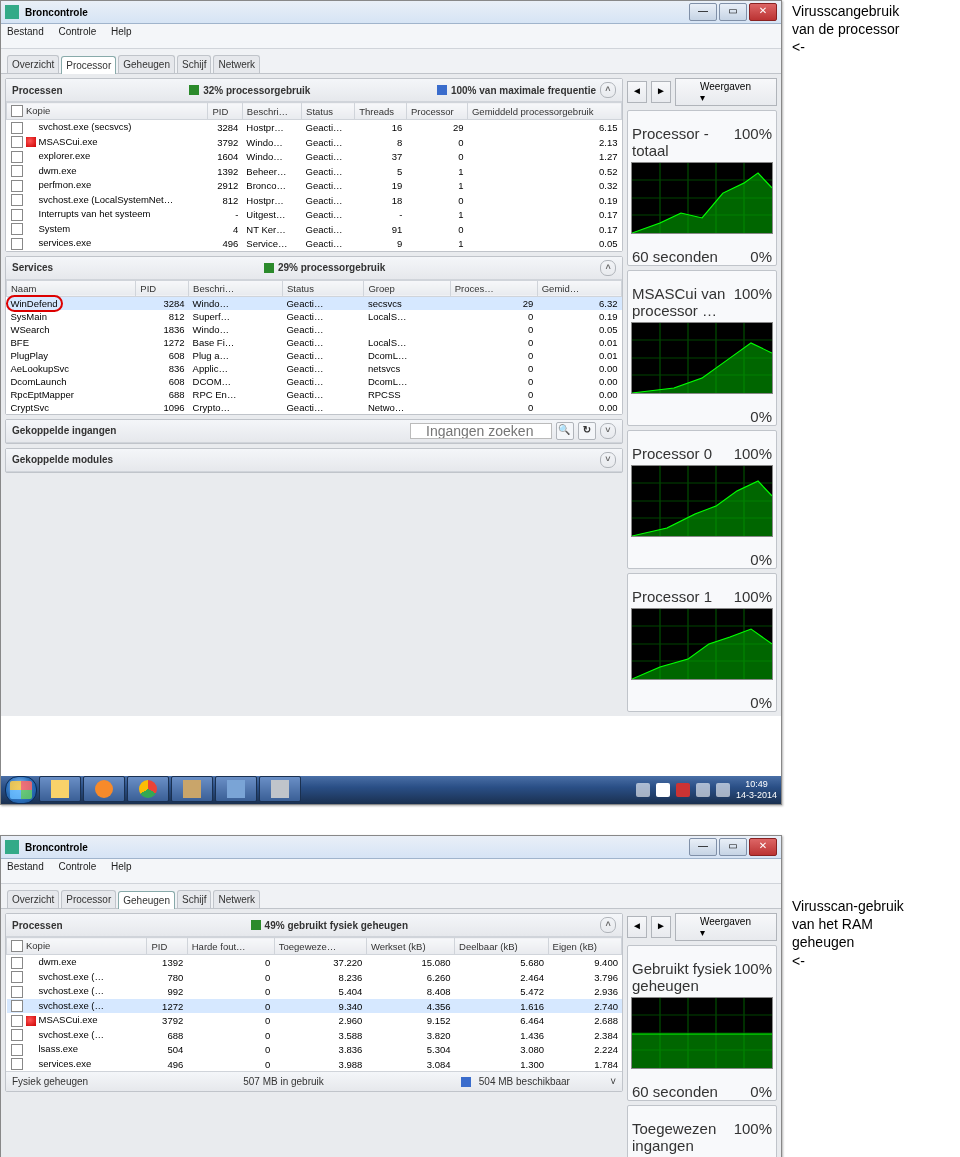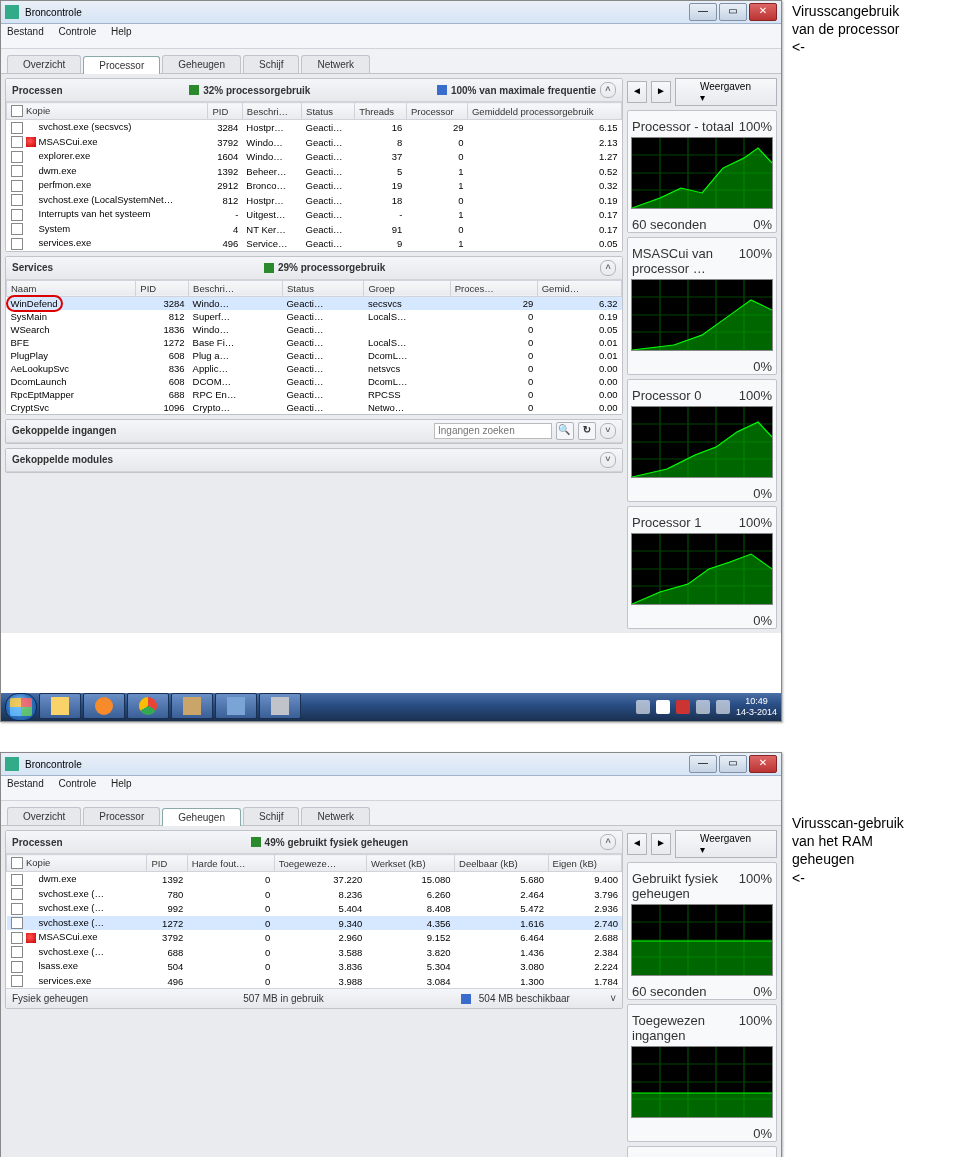--- a/index.html
+++ b/index.html
@@ -1,27 +1,27 @@
 <!DOCTYPE html>
 <html><head>
 <meta charset="utf-8">
 <style>
 body{margin:0;background:#fff;font-family:"Segoe UI",Tahoma,sans-serif;font-size:10px;color:#000;width:960px}
 .page{display:flex;align-items:flex-start;gap:10px;margin-bottom:30px}
 .shot{width:780px;border:1px solid #888;background:#f0f0f0;box-shadow:1px 1px 2px rgba(0,0,0,.3)}
 .titlebar{display:flex;align-items:center;height:22px;background:linear-gradient(#e9eff7,#d6e4f5);padding:0 4px;border-bottom:1px solid #a0b4cc}
 .titlebar .ticon{width:14px;height:14px;background:#3a8;margin-right:6px}
-.titlebar .ttxt{flex:1;font-weight:400;color:#000}
+.titlebar .ttxt{flex:1;font-weight:700;color:#000}
 .winbtns{display:flex;gap:2px}
 .winbtn{width:26px;height:16px;background:linear-gradient(#e9eff7,#c6d4e5);border:1px solid #8090a8;border-radius:2px;text-align:center;line-height:13px;font-size:10px}
 .winbtn.close{background:linear-gradient(#d66,#b33);color:#fff;border-color:#822}
 .menubar{height:20px;background:#f4f6f9;padding:2px 6px;border-bottom:1px solid #d0d4da}
 .menubar span{margin-right:12px;color:#222}
 .tabbar{display:flex;gap:0;padding:6px 6px 0 6px;background:#f0f2f5;border-bottom:1px solid #c0c4ca}
-.tab{padding:3px 15px;border:1px solid #c0c4ca;border-bottom:none;background:#e6e8ec;border-radius:3px 3px 0 0;margin-right:2px;color:#333}
+.tab{padding:3px 4px;border:1px solid #c0c4ca;border-bottom:none;background:#e6e8ec;border-radius:3px 3px 0 0;margin-right:2px;color:#333}
 .tab.active{background:#fff;position:relative;top:1px;font-weight:400;border-color:#8aa}
 .workspace{display:flex;background:#e9ebee;padding:4px;gap:4px}
 .leftcol{flex:1;display:flex;flex-direction:column;gap:4px}
 .rightcol{width:150px;display:flex;flex-direction:column;gap:4px}
 .panel{background:#f8f9fb;border:1px solid #c0c4ca;border-radius:2px}
 .panelhdr{display:flex;align-items:center;height:18px;padding:2px 6px;background:linear-gradient(#f4f6f9,#e6e8ec);border-bottom:1px solid #d0d4da;font-weight:bold;color:#333}
 .panelhdr .sq{width:10px;height:10px;margin-right:4px}
 .panelhdr .sq.green{background:#2b8a2b}
 .panelhdr .sq.blue{background:#3a6ccc}
 .panelhdr .spacer{flex:1}
@@ -32,31 +32,31 @@
 .tbl td.r{text-align:right}
 .tbl tr.sel td{background:#d6e8ff}
 .cb{display:inline-block;width:10px;height:10px;border:1px solid #888;margin-right:3px;vertical-align:middle;background:#fff}
 .kopflag{display:inline-block;width:10px;height:10px;margin-right:3px;vertical-align:middle}
 .kopflag.red{background:radial-gradient(circle at 40% 40%,#f55,#c00)}
 .mark{position:relative}
 .mark::after{content:"";position:absolute;left:-5px;right:-5px;top:-3px;bottom:-3px;border:2px solid #d00;border-radius:12px;pointer-events:none}
 .arrow-row{position:relative}
 .arrow-row::after{content:"⇦";position:absolute;right:-100px;top:-2px;width:90px;color:#d00;font-size:18px;font-weight:bold}
 .search{display:flex;align-items:center;gap:4px}
-.search input{height:14px;border:1px solid #bbb;padding:0 3px;font-size:10px;width:110px}
+.search input{height:14px;border:1px solid #bbb;padding:0 15px;font-size:14px;width:110px}
 .iconbtn{width:16px;height:16px;border:1px solid #b0b4ba;border-radius:2px;text-align:center;line-height:14px;background:#f4f6f9;font-size:10px}
 .rightcol .navrow{display:flex;align-items:center;gap:4px}
 .rightcol .navrow .navbtn{width:18px;height:20px;border:1px solid #b0b4ba;background:linear-gradient(#f7f8fa,#e8eaee);text-align:center;line-height:18px}
 .rightcol .navrow .weerg{flex:1;border:1px solid #b0b4ba;background:linear-gradient(#f7f8fa,#e8eaee);padding:2px 24px}
 .graph{border:1px solid #888;background:#000;position:relative;height:70px;margin:3px}
 .graph svg{position:absolute;inset:0;width:100%;height:100%}
 .gridline{stroke:#004400;stroke-width:1}
 .gline{stroke:#0f0;stroke-width:1;fill:none}
 .gfill{fill:#0a0;opacity:.6}
-.glabelrow{display:flex;justify-content:space-between;padding:0 4px;font-size:13px;color:#333;margin-top:8px}
+.glabelrow{display:flex;justify-content:space-between;padding:0 4px;font-size:15px;color:#333;margin-top:14px}
 .taskbar{height:28px;background:linear-gradient(#4a6fa6,#2a4f86 40%,#1a3050);display:flex;padding:0 4px;gap:2px}
 .startorb{width:30px;height:26px;border-radius:13px;background:radial-gradient(circle at 45% 40%,#a8d4ff,#2a6fbb 55%,#174a88);border:1px solid #0a2a55;position:relative}
 .startorb::after{content:"";position:absolute;inset:4px;background:conic-gradient(#f66 0 25%,#6c6 25% 50%,#6bf 50% 75%,#fc4 75%);opacity:.85;border-radius:2px}
 .tbtn{width:40px;height:24px;background:linear-gradient(#6a8fc6,#3a5f96);border:1px solid #1a3050;border-radius:2px;display:flex;align-items:center;justify-content:center}
 .tbtn .ic{width:18px;height:18px}
 .tray{margin-left:auto;display:flex;align-items:center;gap:6px;color:#fff;font-size:9px}
 .tray .ti{width:14px;height:14px;background:rgba(255,255,255,.6);border-radius:2px}
 .tray .clock{text-align:center;line-height:11px}
 .caption{font-size:14px;line-height:1.3;color:#000;padding-top:2px;flex:1}
 .subhdr{padding:4px 6px;font-size:10px;color:#333;display:flex;align-items:center;gap:8px;border-top:1px solid #d0d4da;background:linear-gradient(#f4f6f9,#e6e8ec)}

